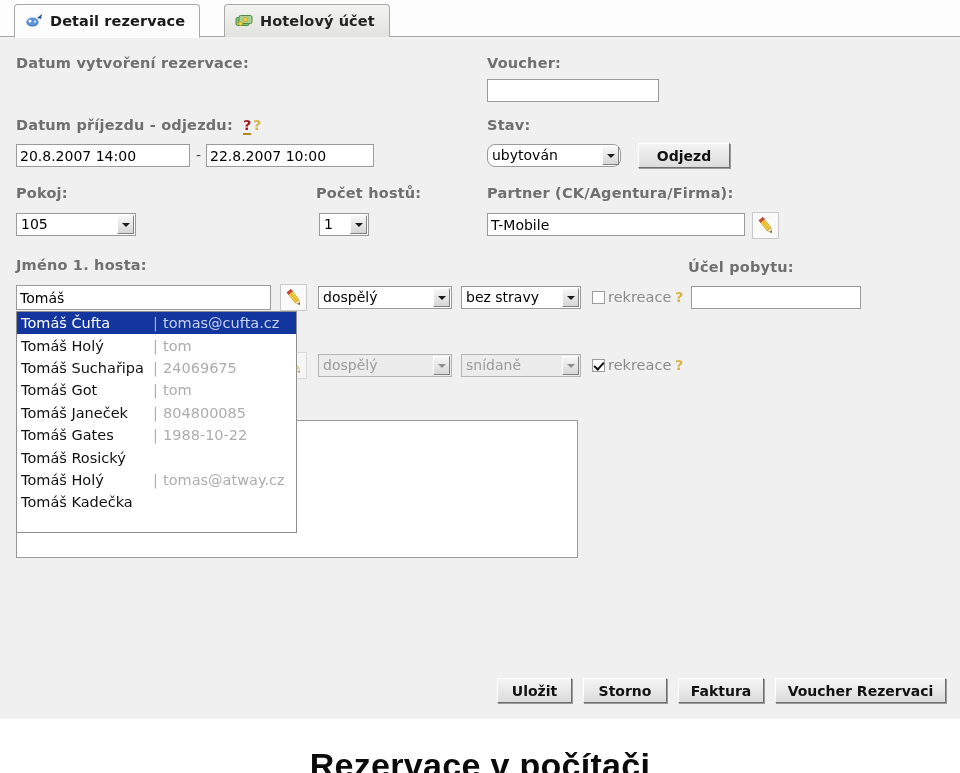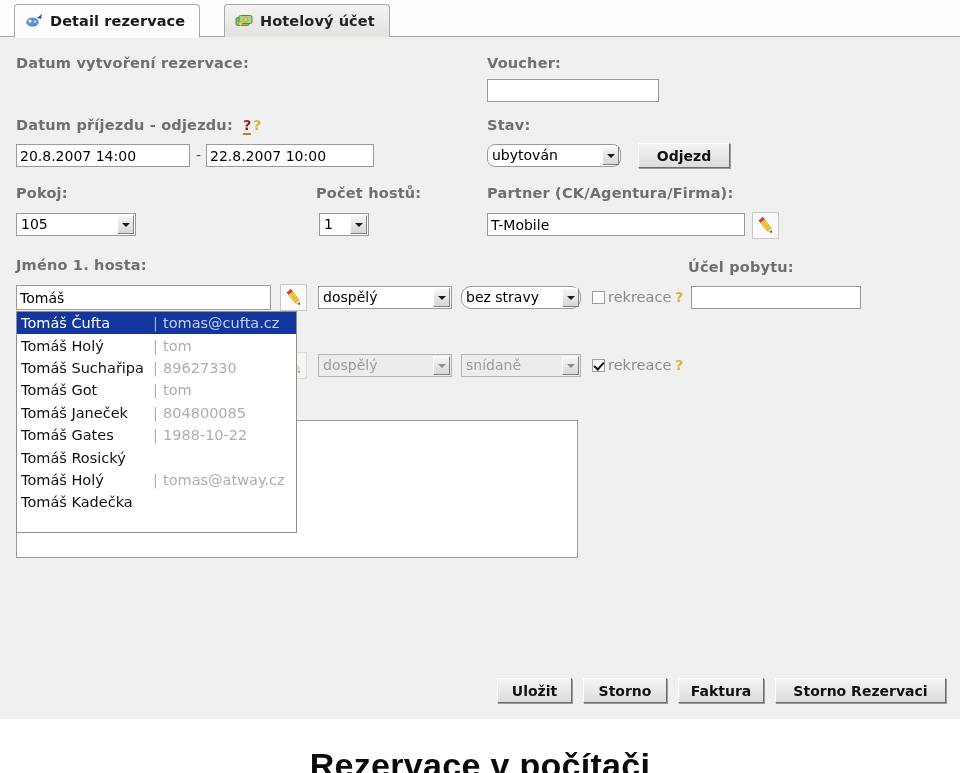--- a/index.html
+++ b/index.html
@@ -355,21 +355,21 @@
           <path d="M8.4 16.6 L9.5 18.5 L10.6 16.6 Z" fill="#3a3a3a"></path>
           <rect x="7" y="1" width="5" height="2.3" fill="#d8423a" stroke="#a32d27" stroke-width=".6"></rect>
         </g>
       </svg>
     </span>
   </div>
   <div class="sel" style="left:318px; top:286px; width:134px;">
     <span class="val">dospělý</span>
     <span class="arrow"></span>
   </div>
-  <div class="sel" style="left:461px; top:286px; width:120px;border-radius:10px;">
+  <div class="sel" style="left:461px; top:286px; width:120px;">
     <span class="val">bez stravy</span>
     <span class="arrow"></span>
   </div>
   <div class="cbx dim" style="left:592px; top:291px;"></div>
   <span style="position:absolute; left:608px; top:289px; font-size:14.5px; color:#8b8b8b;">rekreace</span>
   <span class="qmark yellow" style="left:675px; top:289px;">?</span>
 
   <input class="txt" style="left: 691px; top: 286px; width: 170px;" value="">
 
   <div class="pencil-btn disabled" style="left:280px; top:352px;">
@@ -406,21 +406,21 @@
         <span class="ac-detail">tomas@cufta.cz</span>
       </div>
       <div class="ac-row">
         <span class="ac-name">Tomáš Holý</span>
         <span class="ac-sep">|</span>
         <span class="ac-detail">tom</span>
       </div>
       <div class="ac-row">
         <span class="ac-name">Tomáš Suchařipa</span>
         <span class="ac-sep">|</span>
-        <span class="ac-detail">89627330</span>
+        <span class="ac-detail">24069675</span>
       </div>
       <div class="ac-row">
         <span class="ac-name">Tomáš Got</span>
         <span class="ac-sep">|</span>
         <span class="ac-detail">tom</span>
       </div>
       <div class="ac-row">
         <span class="ac-name">Tomáš Janeček</span>
         <span class="ac-sep">|</span>
         <span class="ac-detail">804800085</span>
@@ -443,19 +443,19 @@
       <div class="ac-row">
         <span class="ac-name">Tomáš Kadečka</span>
         <span class="ac-sep"></span>
         <span class="ac-detail"></span>
       </div>
     </div>
 
   <div class="btn" style="left:497px; top:678px; width:75px; height:25px;">Uložit</div>
   <div class="btn" style="left:583px; top:678px; width:84px; height:25px;">Storno</div>
   <div class="btn" style="left:678px; top:678px; width:86px; height:25px;">Faktura</div>
-  <div class="btn" style="left:775px; top:678px; width:171px; height:25px;">Storno Rezervaci</div>
+  <div class="btn" style="left:775px; top:678px; width:171px; height:25px;">Voucher Rezervaci</div>
 
 </div>
 
 <div id="caption">
   <span>Rezervace v počítači</span>
 </div>
 
 </body></html>

